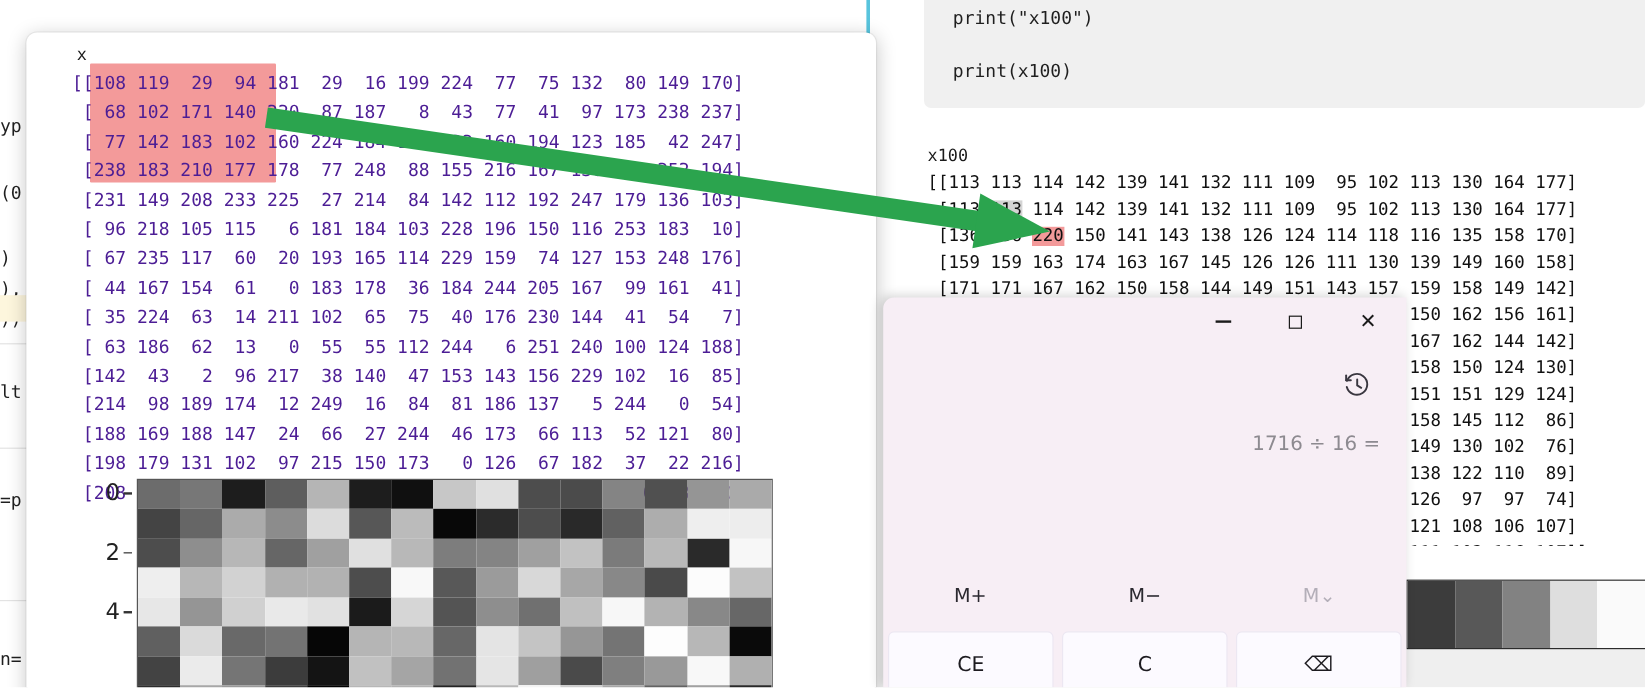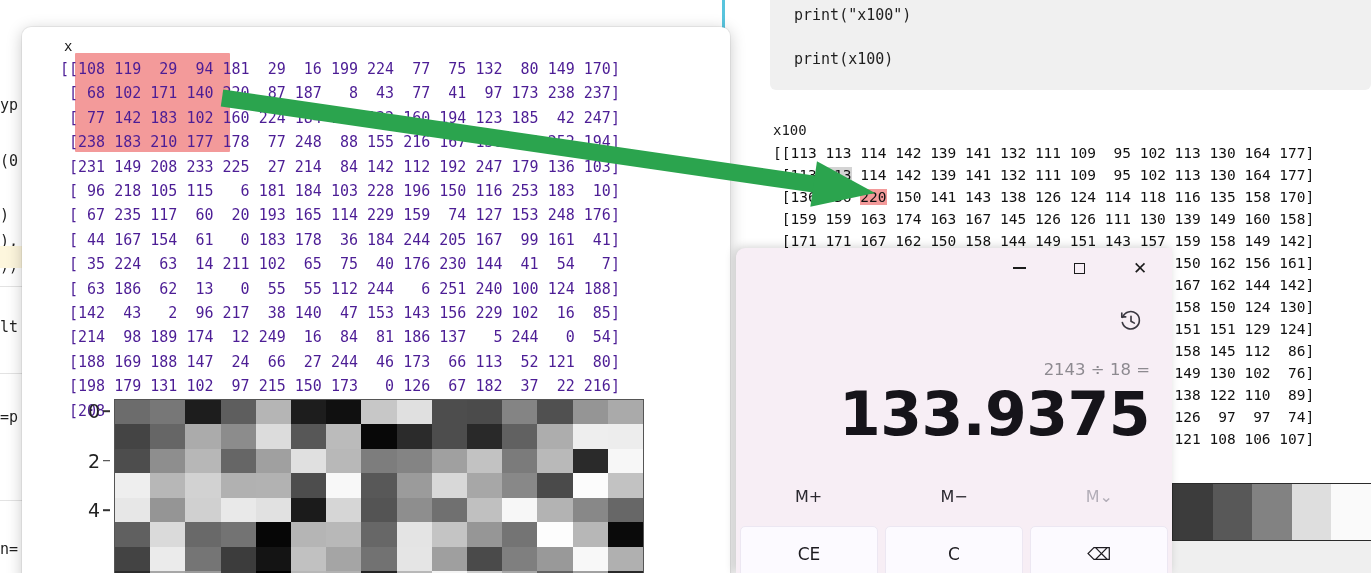--- a/index.html
+++ b/index.html
@@ -373,22 +373,21 @@
 
     <div class="calc-hist">
       <svg width="26" height="26" viewBox="0 0 24 24" fill="none" stroke="#3a3740" stroke-width="1.5" stroke-linecap="round" stroke-linejoin="round">
         <path d="M3.5 8.2 V4.6"></path>
         <path d="M3.5 8.2 H7.1"></path>
         <path d="M4.2 8.6 A8 8 0 1 1 4 13.4"></path>
         <path d="M12 7.6 V12.2 L15.1 14"></path>
       </svg>
     </div>
 
-    <div class="calc-expr">2143 ÷ 18 =</div>
-    <div class="calc-display">133.9375</div>
+    <div class="calc-expr">1716 ÷ 16 =</div>
 
     <div class="mem-row">
       <div class="mb">M+</div>
       <div class="mb">M−</div>
       <div class="mb dim">M⌄</div>
     </div>
 
     <div class="keys-row">
       <div class="key">CE</div>
       <div class="key">C</div>

